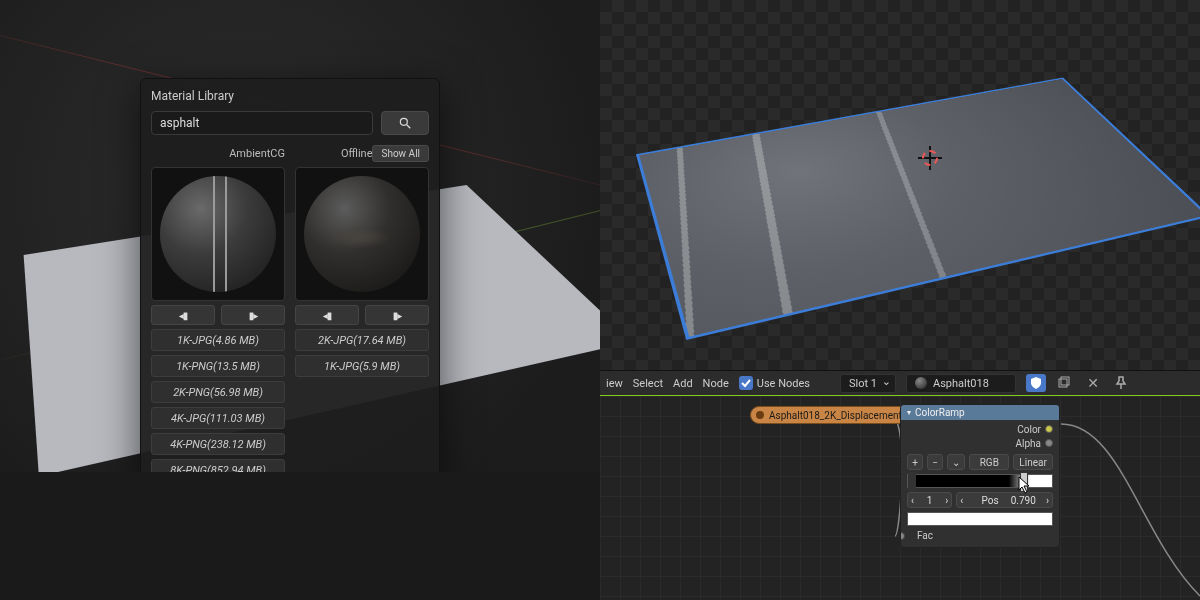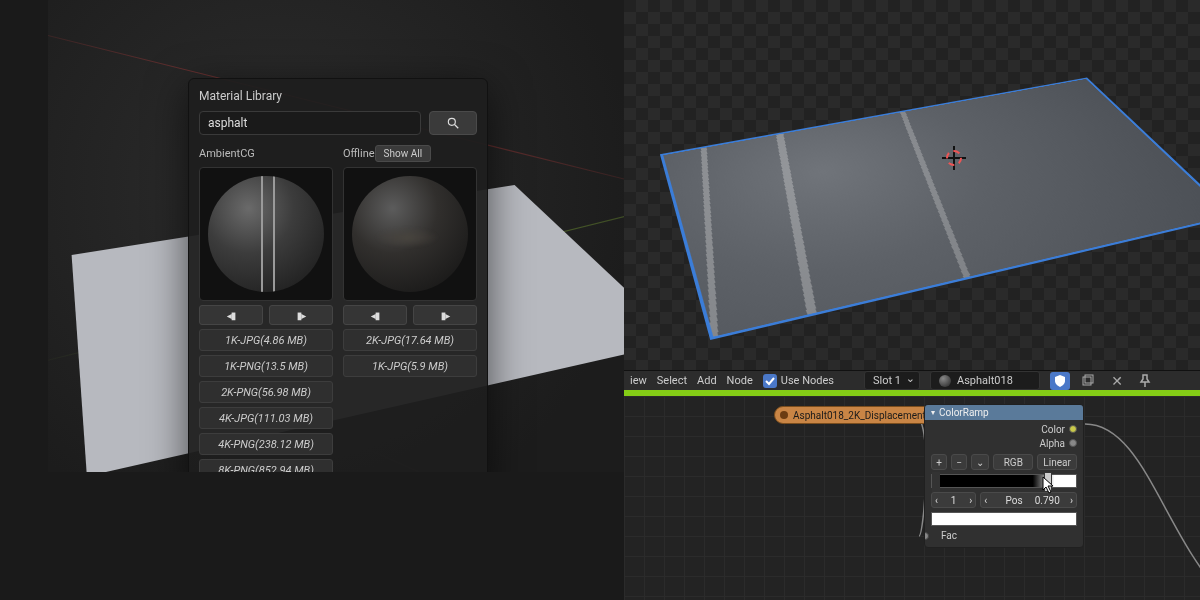--- a/index.html
+++ b/index.html
@@ -1,18 +1,18 @@
 <!DOCTYPE html>
 <html><head>
 <meta charset="utf-8">
 <style>
   * { box-sizing: border-box; margin: 0; padding: 0; font-family: -apple-system, BlinkMacSystemFont, "Segoe UI", Roboto, sans-serif; }
   body { width: 1200px; height: 600px; overflow: hidden; background: #1a1a1a; color: #aaa; font-size: 12px; position: relative; }
   .split { display: flex; width: 1200px; height: 600px; }
-  .left-pane { position: relative; width: 600px; height: 472px; background: #f9a8d4; overflow: hidden; margin-left: 48px; }
+  .left-pane { position: relative; width: 600px; height: 472px; background: #f9a8d4; overflow: hidden; }
   .right-pane { position: relative; width: 600px; height: 600px; }
 
   
   .viewport-bg { position: absolute; inset: 0; background: radial-gradient(circle at 40% 40%, #2d2d2d 0%, #1c1c1c 80%); }
   .axis-red { position: absolute; width: 800px; height: 1px; background: linear-gradient(90deg, rgba(200,60,60,0) 0%, rgba(200,60,60,.6) 50%, rgba(200,60,60,0) 100%); top: 10px; left: -100px; transform: rotate(14deg); transform-origin: left center; }
   .axis-green { position: absolute; width: 900px; height: 1px; background: linear-gradient(90deg, rgba(120,160,50,0) 0%, rgba(120,160,50,.6) 50%, rgba(120,160,50,0) 100%); top: 260px; left: -50px; transform: rotate(-14deg); }
   .axis-red2 { position: absolute; width: 400px; height: 1px; background: linear-gradient(90deg, rgba(200,60,60,0) 0%, rgba(200,60,60,.6) 100%); top: 520px; left: 280px; transform: rotate(24deg); }
   .plane-left {
     position: absolute;
     left: 40px; top: 130px;
@@ -36,21 +36,21 @@
   .search-row { display: flex; gap: 8px; margin-bottom: 8px; }
   .search-input {
     flex: 1; height: 24px; background: #1a1a1a; border: 1px solid #3a3a3a;
     border-radius: 4px; padding: 0 8px; color: #ddd; font-size: 12px; outline: none;
   }
   .search-btn { width: 48px; height: 24px; background: #3a3a3a; border: 1px solid #4a4a4a; border-radius: 4px; display: flex; align-items: center; justify-content: center; cursor: pointer; }
   .search-btn svg { width: 14px; height: 14px; stroke: #ddd; fill: none; }
 
   .columns { display: flex; gap: 10px; }
   .col { flex: 1; display: flex; flex-direction: column; }
-  .col-head { display: flex; align-items: center; justify-content: flex-start; margin-bottom: 4px; height: 20px; }
+  .col-head { display: flex; align-items: center; justify-content: flex-end; margin-bottom: 4px; height: 20px; }
   .col-head span { font-size: 11px; color: #bbb; }
   .showall-btn { font-size: 10px; background: #3a3a3a; border: 1px solid #4a4a4a; border-radius: 3px; padding: 2px 8px; color: #ccc; cursor: pointer; }
 
   .sphere-box { width: 100%; aspect-ratio: 1/1; background: #111; border: 1px solid #333; border-radius: 4px; display: flex; align-items: center; justify-content: center; margin-bottom: 4px; }
   .sphere { width: 88%; height: 88%; border-radius: 50%; background: radial-gradient(circle at 35% 28%, #6a6a6a 0%, #3c3c3c 40%, #161616 100%); position: relative; overflow: hidden; }
   .sphere.striped::before, .sphere.striped::after {
     content: ""; position: absolute; top: 0; bottom: 0; width: 2px; background: #9a9a9a;
   }
   .sphere.striped::before { left: 46%; }
   .sphere.striped::after  { left: 56%; }
@@ -102,21 +102,21 @@
   .cursor3d {
     position: absolute; left: 298px; top: 142px; width: 24px; height: 24px;
   }
   .cursor3d .ring { position:absolute; inset:4px; border:2px dashed #e55; border-radius:50%; }
   .cursor3d .cross1 { position:absolute; left:11px; top:0; width:2px; height:24px; background:#111; }
   .cursor3d .cross2 { position:absolute; top:11px; left:0; height:2px; width:24px; background:#111; }
 
   
   .node-header {
     position: absolute; left: 0; top: 370px; width: 600px; height: 26px;
-    background: #2c2c2c; border-top: 1px solid #111; border-bottom: 6px solid #84cc16;
+    background: #2c2c2c; border-top: 1px solid #111; border-bottom: 1px solid #84cc16;
     display: flex; align-items: center; gap: 10px; padding: 0 6px; font-size: 11px; color:#ccc;
   }
   .hdr-item { cursor: pointer; }
   .checkbox { width: 14px; height: 14px; background: #4a78c8; border-radius: 3px; display:inline-flex; align-items:center; justify-content:center; margin-right:4px; }
   .checkbox svg { width:10px; height:10px; }
   .slot-dd { background:#1c1c1c; border:1px solid #333; border-radius:3px; padding: 2px 18px 2px 8px; position:relative; }
   .slot-dd::after { content:"⌄"; position:absolute; right:4px; top:0; }
   .matname-field { background:#1c1c1c; border:1px solid #333; border-radius:3px; padding: 2px 8px; min-width: 110px; display:flex; align-items:center; gap:6px;}
   .mat-sphere-icon { width:12px; height:12px; border-radius:50%; background: radial-gradient(circle at 35% 30%, #888, #222); display:inline-block;}
   .shield-btn { width:20px; height:18px; background:#4a78c8; border-radius:3px; display:flex; align-items:center; justify-content:center; }

